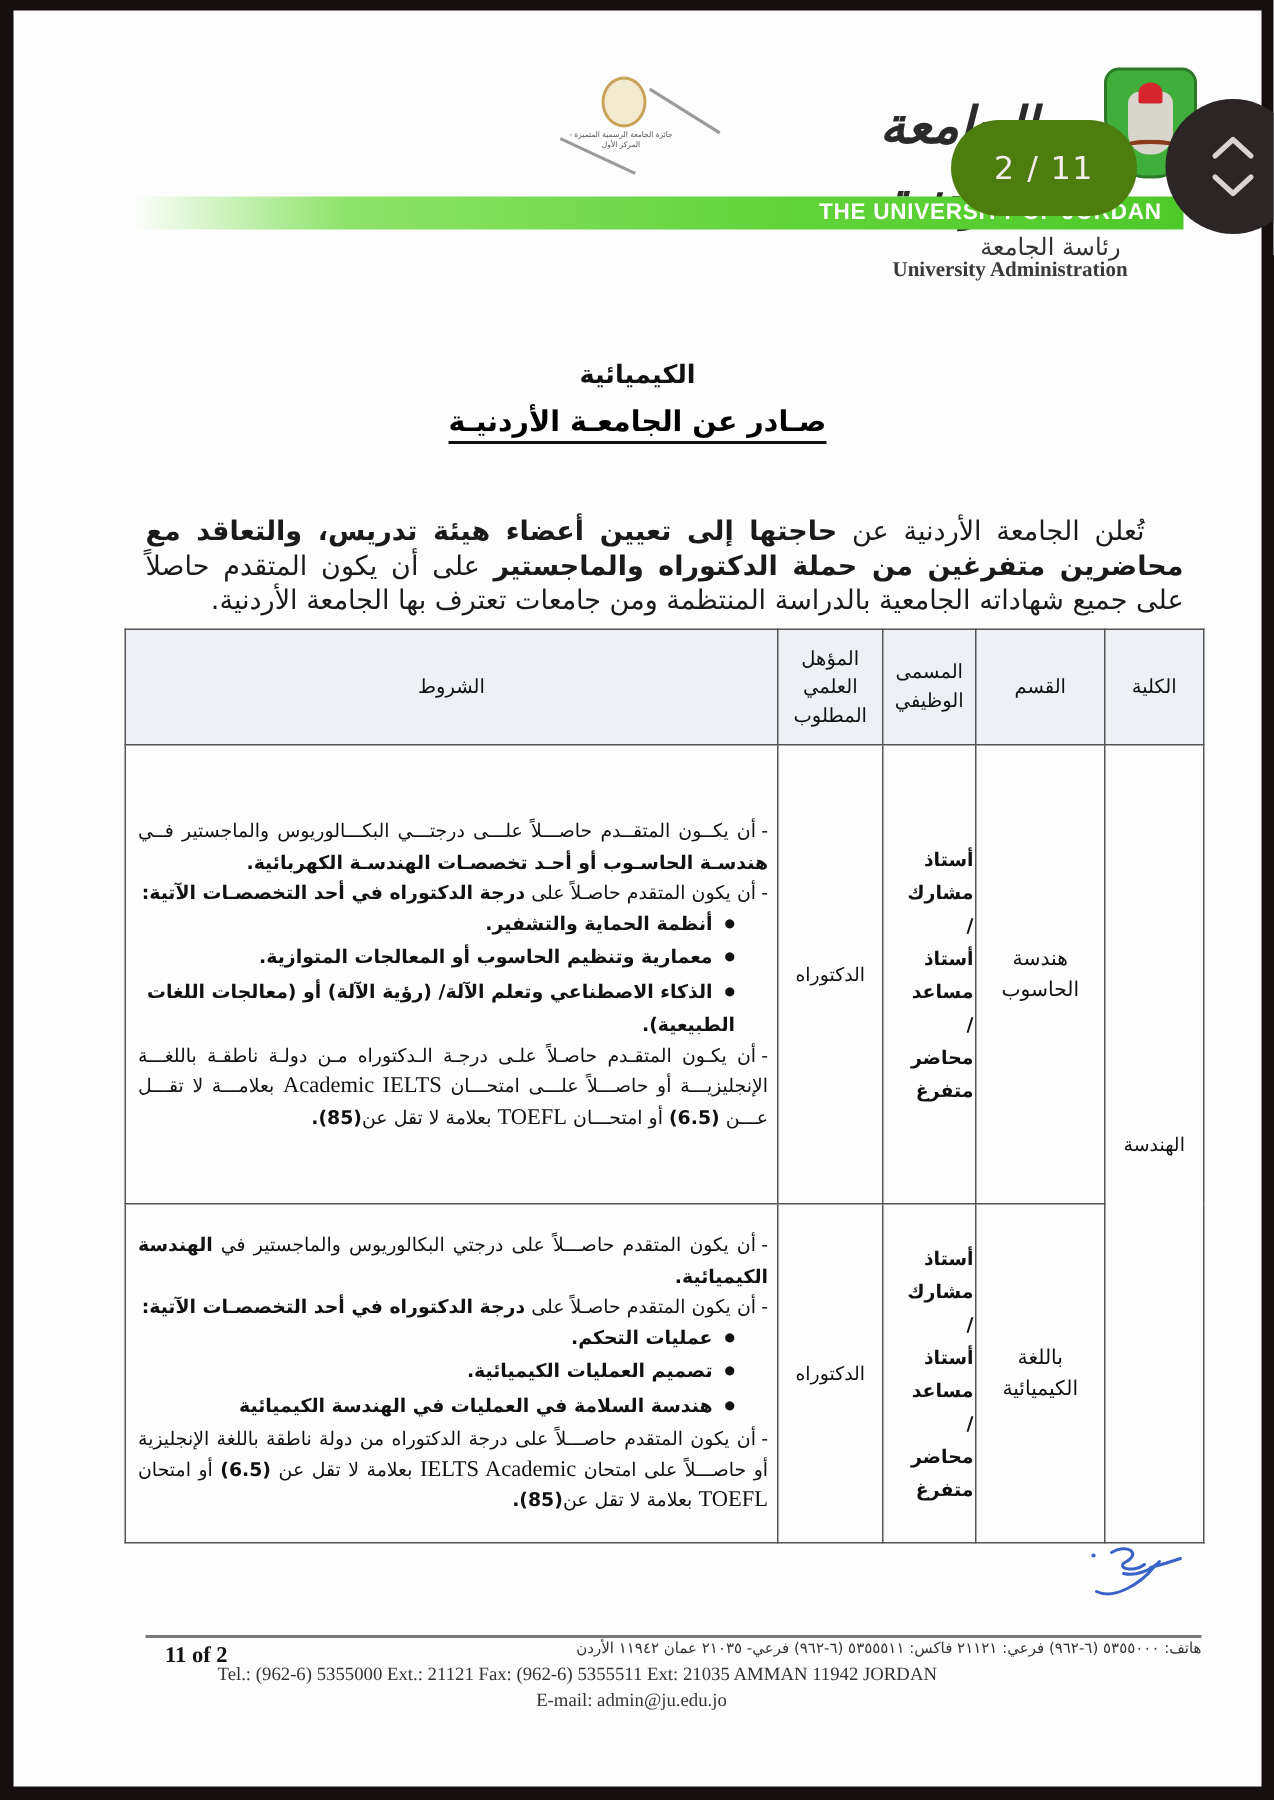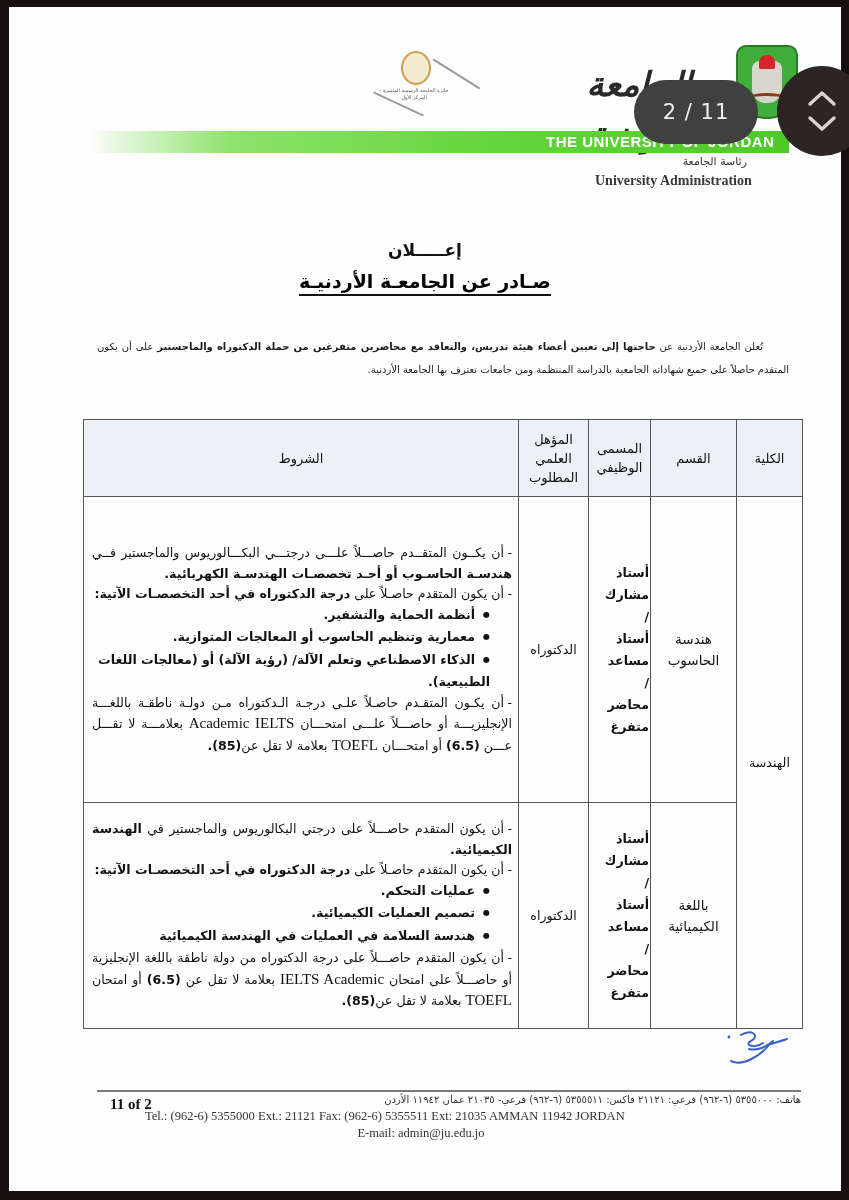--- a/index.html
+++ b/index.html
@@ -57,21 +57,21 @@
     position: absolute; left: 80px; top: 124px; width: 700px; height: 22px;
     background: linear-gradient(90deg, rgba(120,220,90,0) 0%, #8fe36c 20%, #62d43a 60%, #4fc92a 100%);
   }
   .band-text {
     position: absolute; left: 537px; top: 124px; height: 22px; line-height: 22px;
     font-family: "Liberation Sans", sans-serif; font-weight: bold; font-size: 15px;
     color: #ffffff; letter-spacing: 0.5px; white-space: nowrap;
   }
   .admin-ar {
     position: absolute; left: 588px; top: 148px; width: 150px; text-align: right;
-    direction: rtl; font-size: 11px; color: #333; letter-spacing: 2px;
+    direction: rtl; font-size: 16px; color: #333; letter-spacing: 2px;
   }
   .admin-en {
     position: absolute; left: 586px; top: 166px;
     font-family: "Liberation Serif", serif; font-weight: bold; font-size: 14px; color: #3a3a3a;
   }
 
   
   .title1 {
     position: absolute; left: 0; width: 832px; top: 233px; text-align: center; direction: rtl;
     font-family: "DejaVu Sans", sans-serif; font-weight: bold; font-size: 17px; color: #111;
@@ -80,21 +80,21 @@
   .title2 {
     position: absolute; left: 0; width: 832px; top: 263px; text-align: center; direction: rtl;
     font-family: "DejaVu Sans", sans-serif; font-weight: bold; font-size: 19px; color: #000000;
   }
   .title2 span { border-bottom: 2px solid #111; padding-bottom: 2px; }
 
   
   .intro {
     position: absolute; left: 88px; top: 318px; width: 692px;
     direction: rtl; text-align: justify; text-align-last: right;
-    font-family: "DejaVu Sans", sans-serif; font-size: 10px; line-height: 23px; color: #1a1a1a;
+    font-family: "DejaVu Sans", sans-serif; font-size: 18px; line-height: 23px; color: #1a1a1a;
     text-indent: 26px;
   }
   .intro b { font-weight: bold; }
 
   
   table.ads {
     position: absolute; left: 74px; top: 412px; width: 719px;
     border-collapse: collapse; direction: rtl; table-layout: fixed;
     font-family: "DejaVu Sans", sans-serif; color: #111;
   }
@@ -138,21 +138,21 @@
   .footer-email, .footer-web {
     position: absolute; left: 0; width: 824px; text-align: center;
     font-family: "Liberation Serif", serif; font-size: 12.5px; color: #333;
   }
   .footer-email { top: 1119px; }
   .footer-web { top: 1136px; }
 
   
   .page-pill {
     position: absolute; left: 634px; top: 80px; width: 124px; height: 64px;
-    background: #404040; border-radius: 32px; color: #f2eded;
+    background: #4d7c0f; border-radius: 32px; color: #f2eded;
     font-family: "DejaVu Sans", sans-serif; font-size: 21px; text-align: center; line-height: 64px;
     letter-spacing: 1px;
   }
   .nav-btn {
     position: absolute; left: 777px; top: 66px; width: 90px; height: 90px;
     background: #2b2526; border-radius: 50%;
   }
   .nav-btn svg { position: absolute; left: 28px; top: 22px; }
 </style>
 </head>
@@ -170,21 +170,21 @@
   <div class="crest">
     <div class="inner"></div>
     <div class="dome"></div>
     <div class="leaves"></div>
   </div>
   <div class="green-band"></div>
   <div class="band-text">THE UNIVERSITY OF JORDAN</div>
   <div class="admin-ar">رئاسة الجامعة</div>
   <div class="admin-en">University Administration</div>
 
-  <div class="title1">إعـــــلان</div>
+  <div class="title1">الكيميائية</div>
   <div class="title2"><span>صـادر عن الجامعـة الأردنيـة</span></div>
 
   <p class="intro"><span>تُعلن الجامعة الأردنية عن </span><b>حاجتها إلى تعيين أعضاء هيئة تدريس، والتعاقد مع محاضرين متفرغين من حملة الدكتوراه والماجستير</b><span> على أن يكون المتقدم حاصلاً على جميع شهاداته الجامعية بالدراسة المنتظمة ومن جامعات تعترف بها الجامعة الأردنية.</span></p>
 
   <table class="ads">
     <colgroup>
       <col style="width:66px">
       <col style="width:86px">
       <col style="width:62px">
       <col style="width:70px">

